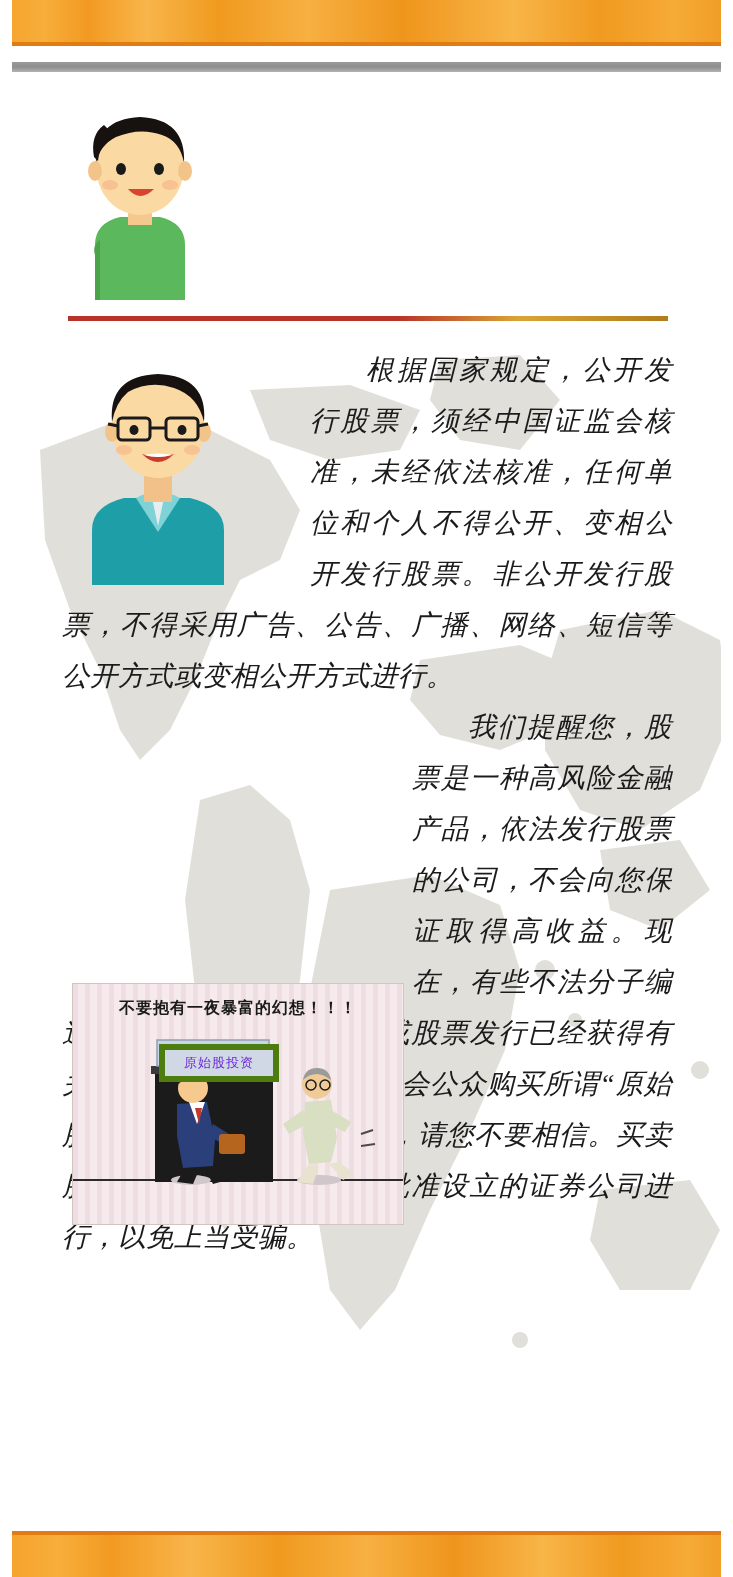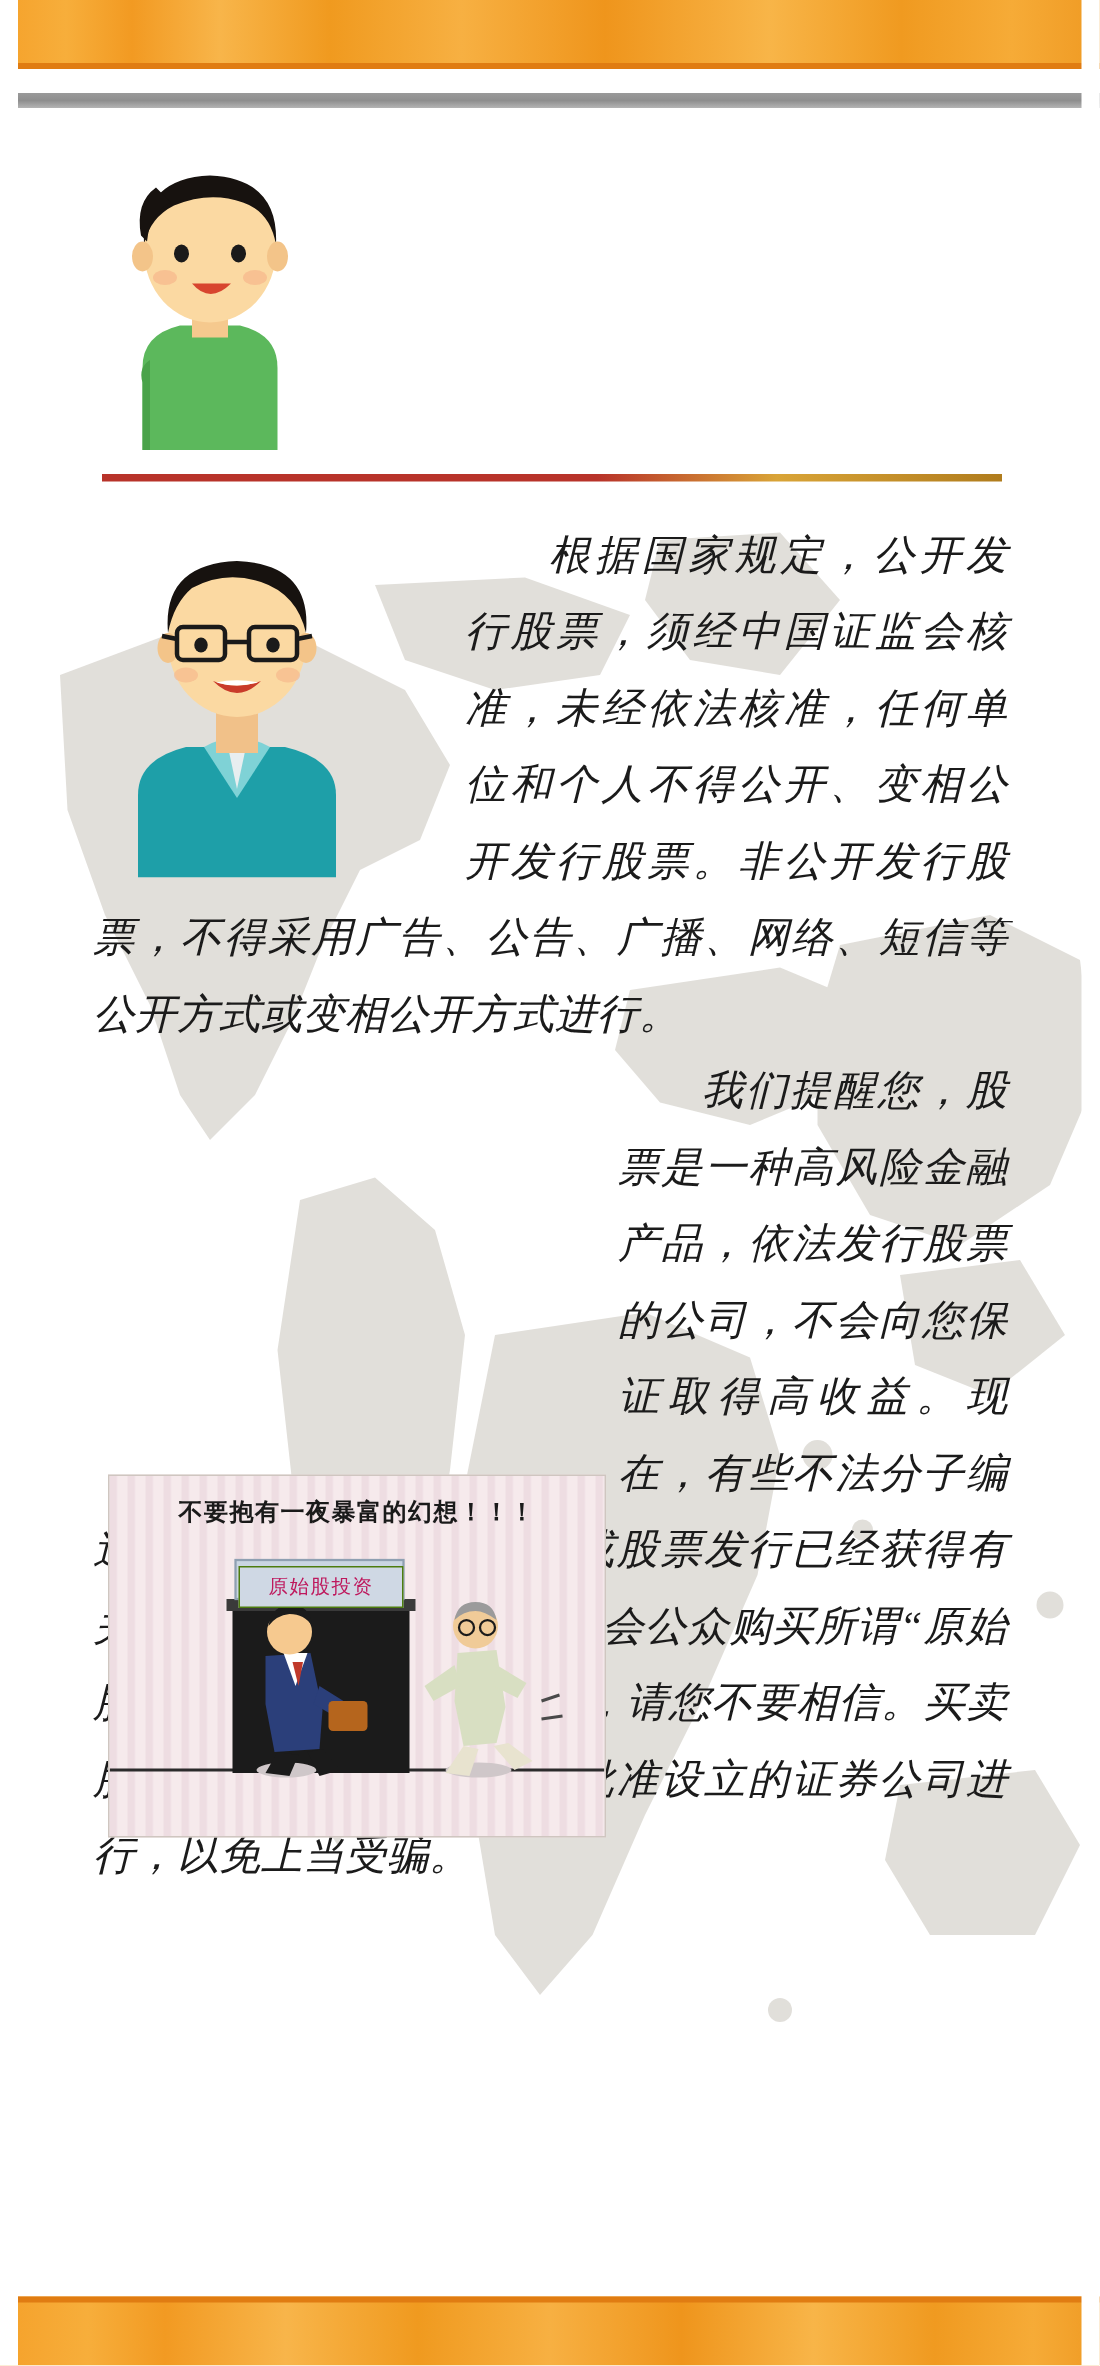--- a/index.html
+++ b/index.html
@@ -167,22 +167,22 @@
     color: #1a1a1a;
     font-weight: bold;
     letter-spacing: 1px;
     font-family: "Liberation Sans", sans-serif;
   }
   .cartoon-sign {
     position: absolute;
     left: 86px; top: 60px;
     width: 108px; height: 26px;
     background: #cfd8e4;
-    border: 1px solid #4d7c0f;
-    color: #be185d;
+    border: 6px solid #4d7c0f;
+    color: #6d28d9;
     font-size: 13px;
     line-height: 26px;
     text-align: center;
     letter-spacing: 1px;
     font-family: "Liberation Sans", sans-serif;
   }
 
   
   .sr { position:absolute; width:1px; height:1px; overflow:hidden; clip:rect(0 0 0 0); }
 </style>

